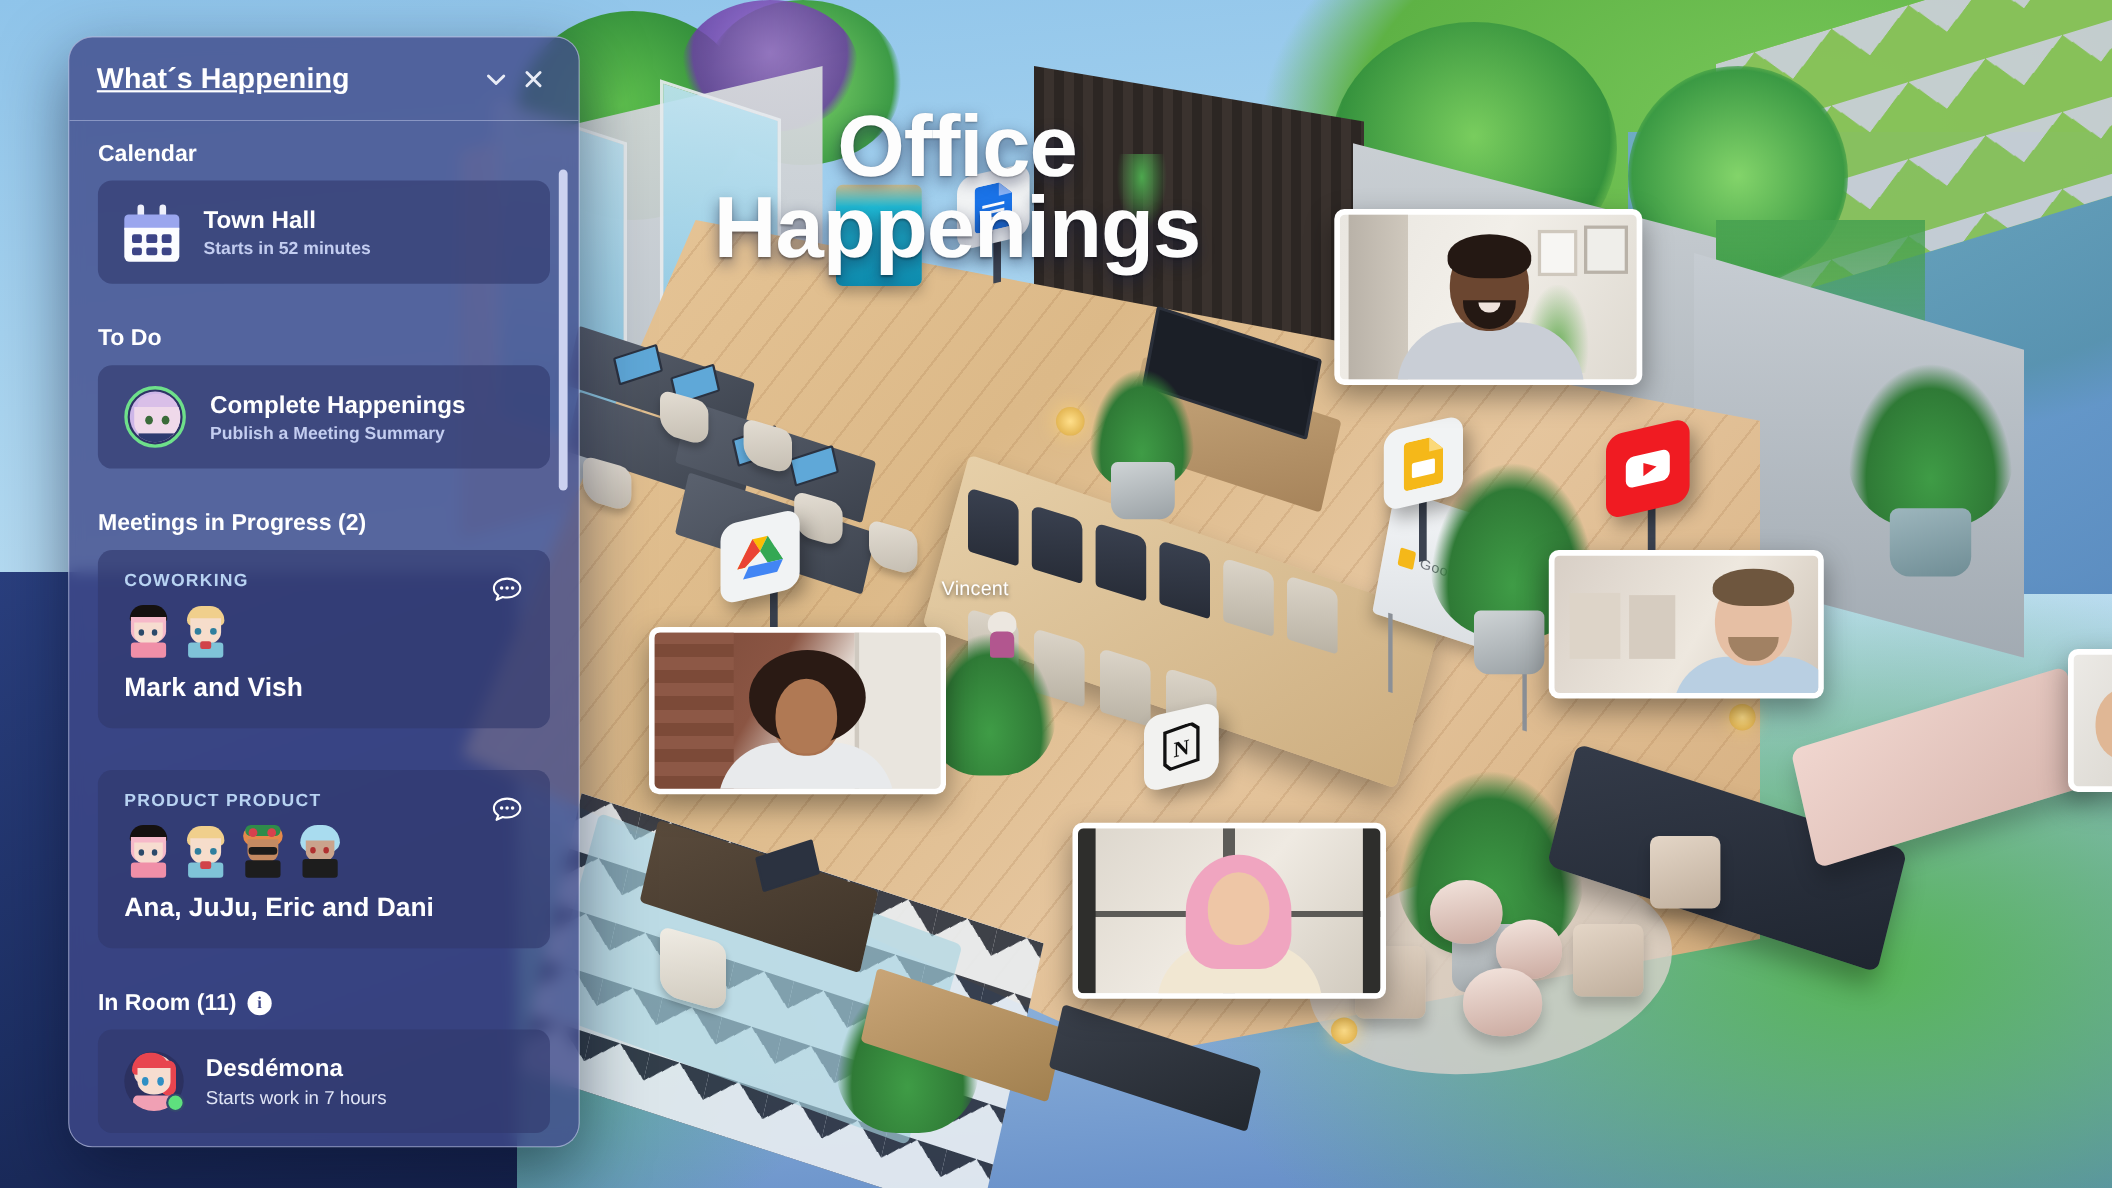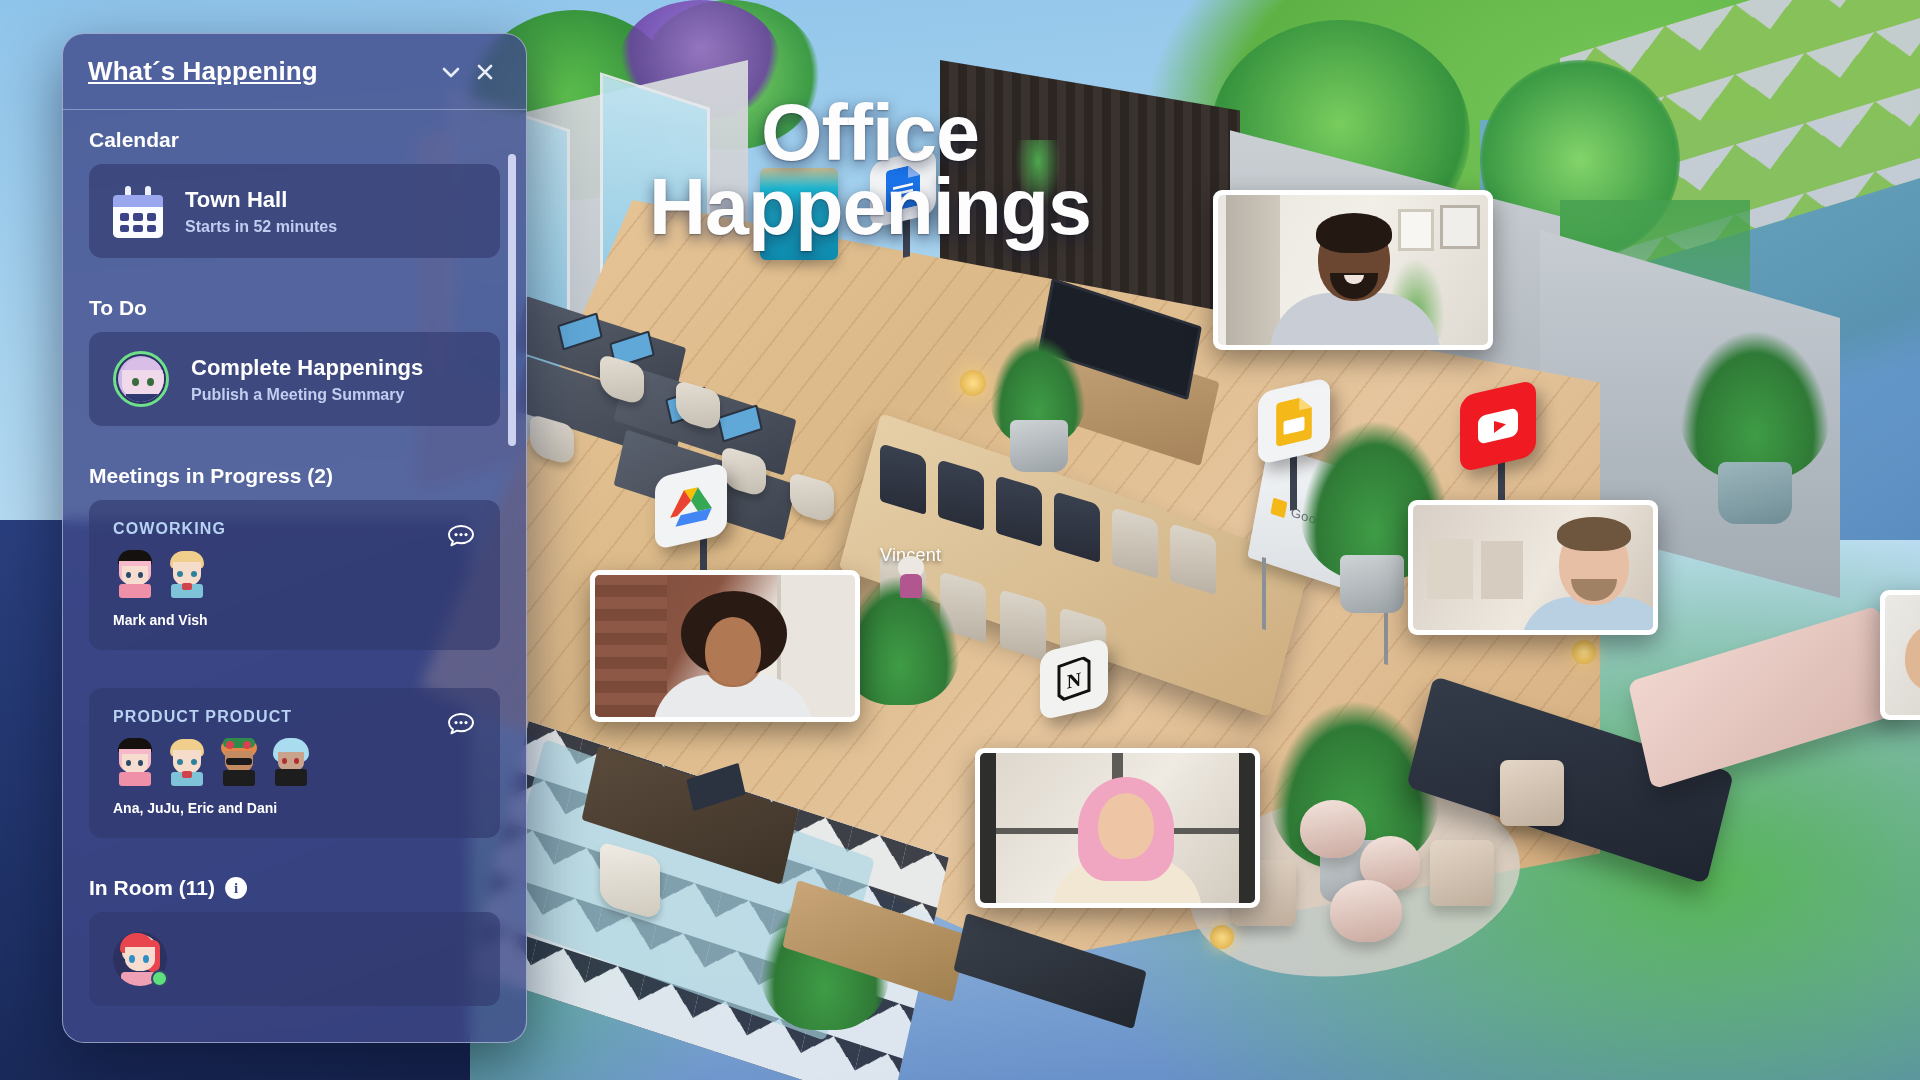--- a/index.html
+++ b/index.html
@@ -322,21 +322,21 @@
   }
   .av-ring .face { width:100%; height:100%; border-radius:50%; position:relative; overflow:hidden; }
 
   
   .meet-card { padding:20px 24px 22px 24px; position:relative; }
   .meet-kicker {
     color:#b8d3f2; font-size:16px; font-weight:bold; letter-spacing:1.1px;
   }
   .meet-avatars { display:flex; gap:8px; margin:12px 0 14px 0; }
   .mini-av { width:44px; height:48px; position:relative; }
-  .meet-names { color:#fff; font-size:14px; font-weight:bold; }
+  .meet-names { color:#fff; font-size:24px; font-weight:bold; }
   .bubble-btn {
     position:absolute; right:22px; top:20px; width:34px; height:34px;
     cursor:pointer;
   }
 
   
   .room-card { display:flex; align-items:center; gap:20px; padding:20px 24px; }
   .room-av { width:54px; height:54px; flex:0 0 54px; border-radius:50%; position:relative;
              background:#2c3160; overflow:visible; }
   .room-av .clip { position:absolute; inset:0; border-radius:50%; overflow:hidden; }
@@ -497,21 +497,21 @@
     </svg>
   </div>
 
   <div class="app-icon" style="left:1040px;top:645px;width:68px;height:68px;background:#f2f2f0;transform:skewY(-13deg);">
     <svg width="38" height="40" viewBox="0 0 38 40" aria-hidden="true">
       <path d="M4 4 L28 1 L34 6 L34 35 L9 38 L4 33 Z" fill="none" stroke="#111" stroke-width="3"></path>
       <text x="19" y="28" font-family="Liberation Serif, serif" font-size="20" font-weight="bold" fill="#111" text-anchor="middle">N</text>
     </svg>
   </div>
 
-  <div class="world-name" style="left:880px;top:525px;margin-top:20px;">Vincent</div>
+  <div class="world-name" style="left:856px;top:525px;">Vincent</div>
 
   <div style="position:absolute;left:894px;top:556px;width:34px;height:42px;">
     <div style="position:absolute;left:4px;top:0;width:26px;height:22px;border-radius:50% 50% 42% 42%;background:#ece7e0;"></div>
     <div style="position:absolute;left:6px;top:18px;width:22px;height:24px;border-radius:6px 6px 3px 3px;background:#b2568f;"></div>
   </div>
 
   <div id="scene-title">Office
 Happenings</div>
 
   <div class="vtile" style="left:1213px;top:190px;width:280px;height:160px;">
@@ -727,20 +727,24 @@
           <div style="position:absolute;left:9px;top:3px;width:36px;height:26px;border-radius:16px 16px 8px 8px;background:#f2d9cb;"></div>
           <div style="position:absolute;left:7px;top:1px;width:34px;height:20px;border-radius:16px 16px 4px 4px;background:#e8454f;"></div>
           <div style="position:absolute;left:33px;top:8px;width:14px;height:32px;border-radius:8px;background:#e8454f;"></div>
           <div style="position:absolute;left:12px;top:15px;width:30px;height:24px;border-radius:0 0 48% 48%;background:#f6ddd0;"></div>
           <div style="position:absolute;left:16px;top:23px;width:6px;height:8px;border-radius:50%;background:#2f8fc4;"></div>
           <div style="position:absolute;left:30px;top:23px;width:6px;height:8px;border-radius:50%;background:#2f8fc4;"></div>
           <div style="position:absolute;left:8px;top:40px;width:40px;height:16px;background:#f0a0b4;border-radius:4px;"></div>
         </div>
         <div class="dot-online"></div>
       </div>
+      <div>
+        <div class="card-main">Desdémona</div>
+        <div class="card-sub" style="font-weight:normal;color:#dfe4f5;font-size:17px;">Starts work in 7 hours</div>
+      </div>
     </div>
 
   </div>
 
   <div id="scrollbar">
     <div id="scroll-thumb"></div>
   </div>
 </div>
 
 </body></html>

